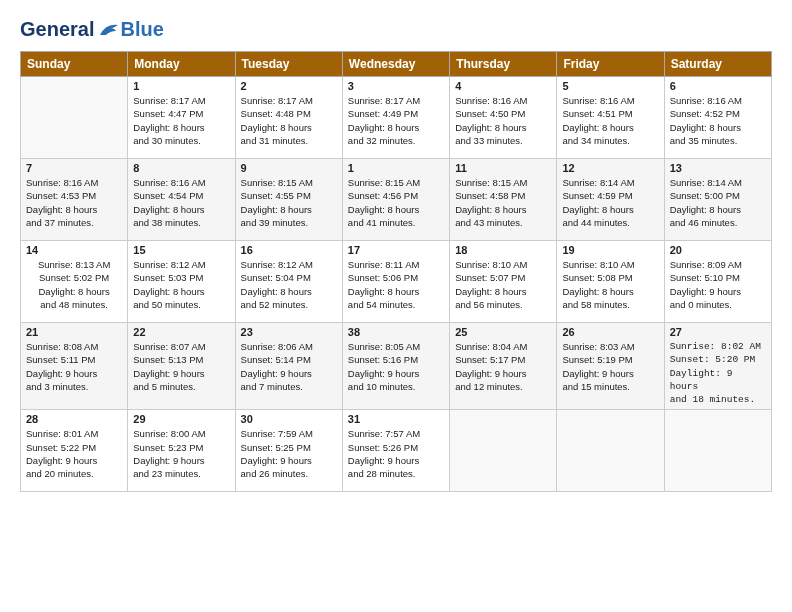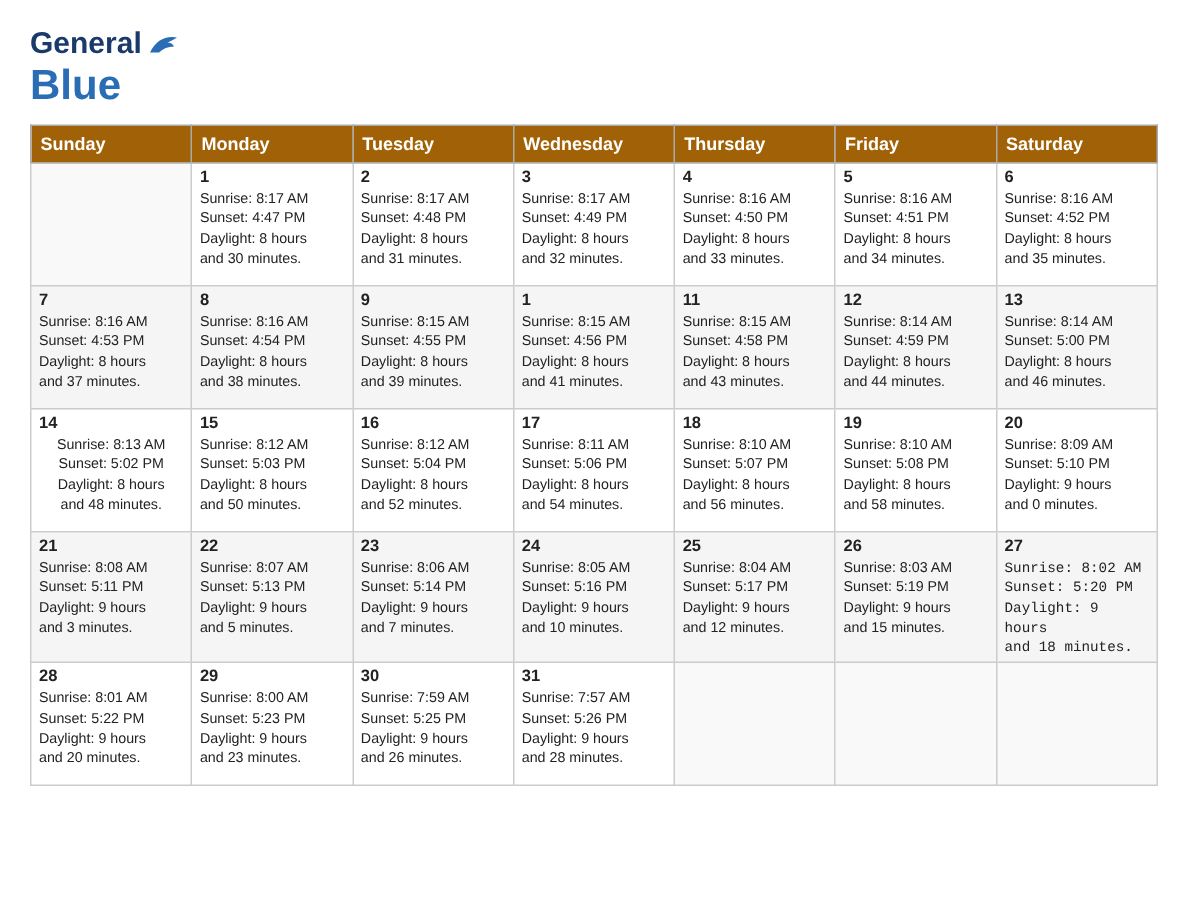--- a/index.html
+++ b/index.html
@@ -16,21 +16,21 @@
       padding: 18px 20px 10px 20px;
     }
     .header {
       display: flex;
       justify-content: space-between;
       align-items: flex-start;
       margin-bottom: 10px;
     }
     .logo {
       display: flex;
-      flex-direction: column;
+      flex-direction: row;
       align-items: flex-start;
     }
     .logo-row {
       display: flex;
       align-items: center;
       gap: 4px;
     }
     .title-block {
       text-align: right;
     }
@@ -90,21 +90,21 @@
 <div class="page">
   <div class="header">
     <div class="logo">
       <div class="logo-row">
         <span style="font-size:20px;font-weight:bold;color:#1a3a6b;">General</span>
         <svg width="22" height="18" viewBox="0 0 22 18">
           <path d="M2 14 Q8 2 20 4 Q14 8 10 8 Q16 6 18 10 Q12 10 8 14Z" fill="#2a6db5"></path>
         </svg>
       </div>
       <div>
-        <span style="font-size:28px;font-weight:bold;color:#2a6db5;">Blue</span>
+        <span style="font-size:20px;font-weight:bold;color:#2a6db5;">Blue</span>
       </div>
     </div>
     <div class="title-block">
       <div class="month-title"></div>
       <div class="location"></div>
     </div>
   </div>
 
   <table>
     <thead>
@@ -282,21 +282,21 @@
 and 5 minutes.</div>
           </td>
           <td>
             <span class="day-num">23</span>
             <div class="day-info" style="white-space: pre-line;">Sunrise: 8:06 AM
 Sunset: 5:14 PM
 Daylight: 9 hours
 and 7 minutes.</div>
           </td>
           <td>
-            <span class="day-num">24</span>
+            <span class="day-num">38</span>
             <div class="day-info" style="white-space: pre-line;">Sunrise: 8:05 AM
 Sunset: 5:16 PM
 Daylight: 9 hours
 and 10 minutes.</div>
           </td>
           <td>
             <span class="day-num">25</span>
             <div class="day-info" style="white-space: pre-line;">Sunrise: 8:04 AM
 Sunset: 5:17 PM
 Daylight: 9 hours

